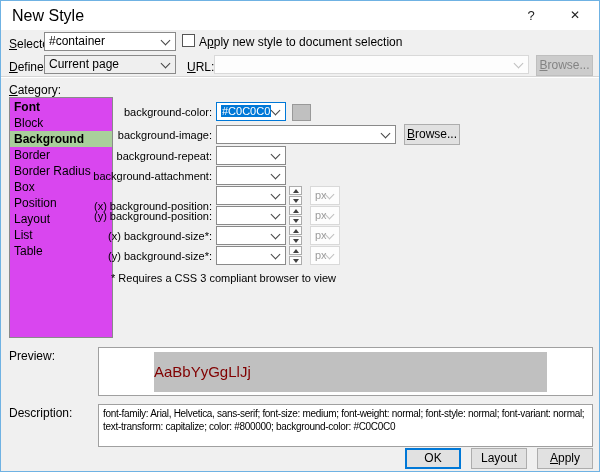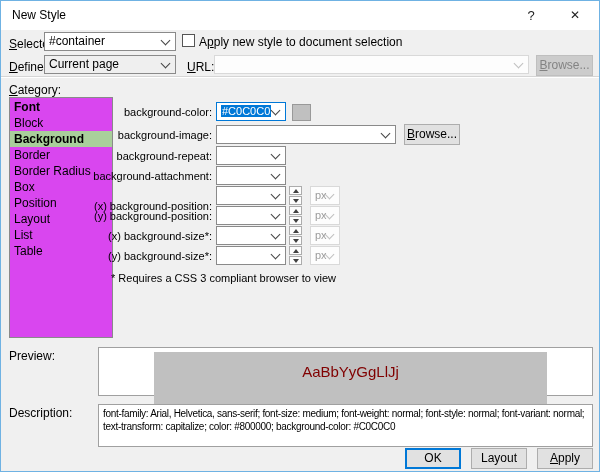--- a/index.html
+++ b/index.html
@@ -3,21 +3,21 @@
 <meta charset="utf-8">
 <style>
   html,body{margin:0;padding:0;background:#d8d8d8;}
   *{box-sizing:border-box;}
   .dialog{
     position:relative;width:600px;height:472px;background:#f0f0f0;
     border:1px solid #6fb2e3;font-family:"Liberation Sans",sans-serif;
     font-size:12px;color:#000;overflow:hidden;
   }
   .titlebar{position:absolute;left:0;top:0;width:598px;height:29px;background:#ffffff;}
-  .title{position:absolute;left:11px;top:0;line-height:29px;font-size:12px;color:#000;}
+  .title{position:absolute;left:11px;top:0;line-height:29px;font-size:16px;color:#000;}
   .cap-btn{position:absolute;top:0;width:32px;height:29px;text-align:center;line-height:29px;
     color:#222;font-size:13px;cursor:default;}
   .cap-help{right:52px;}
   .cap-close{right:8px;font-size:12px;}
   .sep{position:absolute;left:0;top:75px;width:600px;height:2px;
     border-top:1px solid #d5d5d5;border-bottom:1px solid #ffffff;}
   .lbl{position:absolute;white-space:nowrap;}
   .mnemonic::first-letter{text-decoration:underline;}
   .mn{display:inline-block;}
   
@@ -48,22 +48,22 @@
   .cat-list{position:absolute;left:8px;top:96px;width:104px;height:241px;background:#d946ef;
             border:1px solid #8a8a8a;padding-top:1px;overflow:hidden;}
   .cat-item{height:16px;line-height:16px;padding-left:4px;font-size:12px;white-space:nowrap;}
   .cat-item.bold{font-weight:bold;}
   .cat-item.selected{font-weight:bold;}
   .checkbox{position:absolute;left:181px;top:33px;width:13px;height:13px;background:#fff;border:1px solid #555;}
   .swatch{position:absolute;left:291px;top:103px;width:19px;height:17px;border:1px solid #999;}
   .field-lbl{position:absolute;left:80px;width:131px;text-align:right;font-size:11px;white-space:nowrap;}
   .note{position:absolute;left:110px;top:271px;font-size:11px;}
   .panel{position:absolute;background:#fff;border:1px solid #a0a0a0;}
-  .preview-inner{position:absolute;left:55px;top:4px;width:393px;height:52px;
-                 text-align:center;line-height:40px;font-size:15px;}
+  .preview-inner{position:absolute;left:55px;top:4px;width:393px;height:40px;
+                 line-height:40px;font-size:15px;}
   .desc-text{padding:2px 4px;font-size:10px;letter-spacing:-0.3px;line-height:13px;white-space:nowrap;overflow:hidden;}
 </style>
 </head>
 <body>
 
 <div class="dialog">
 
   <div class="titlebar">
     <div class="title">New Style</div>
     <div class="cap-btn cap-help">?</div>

